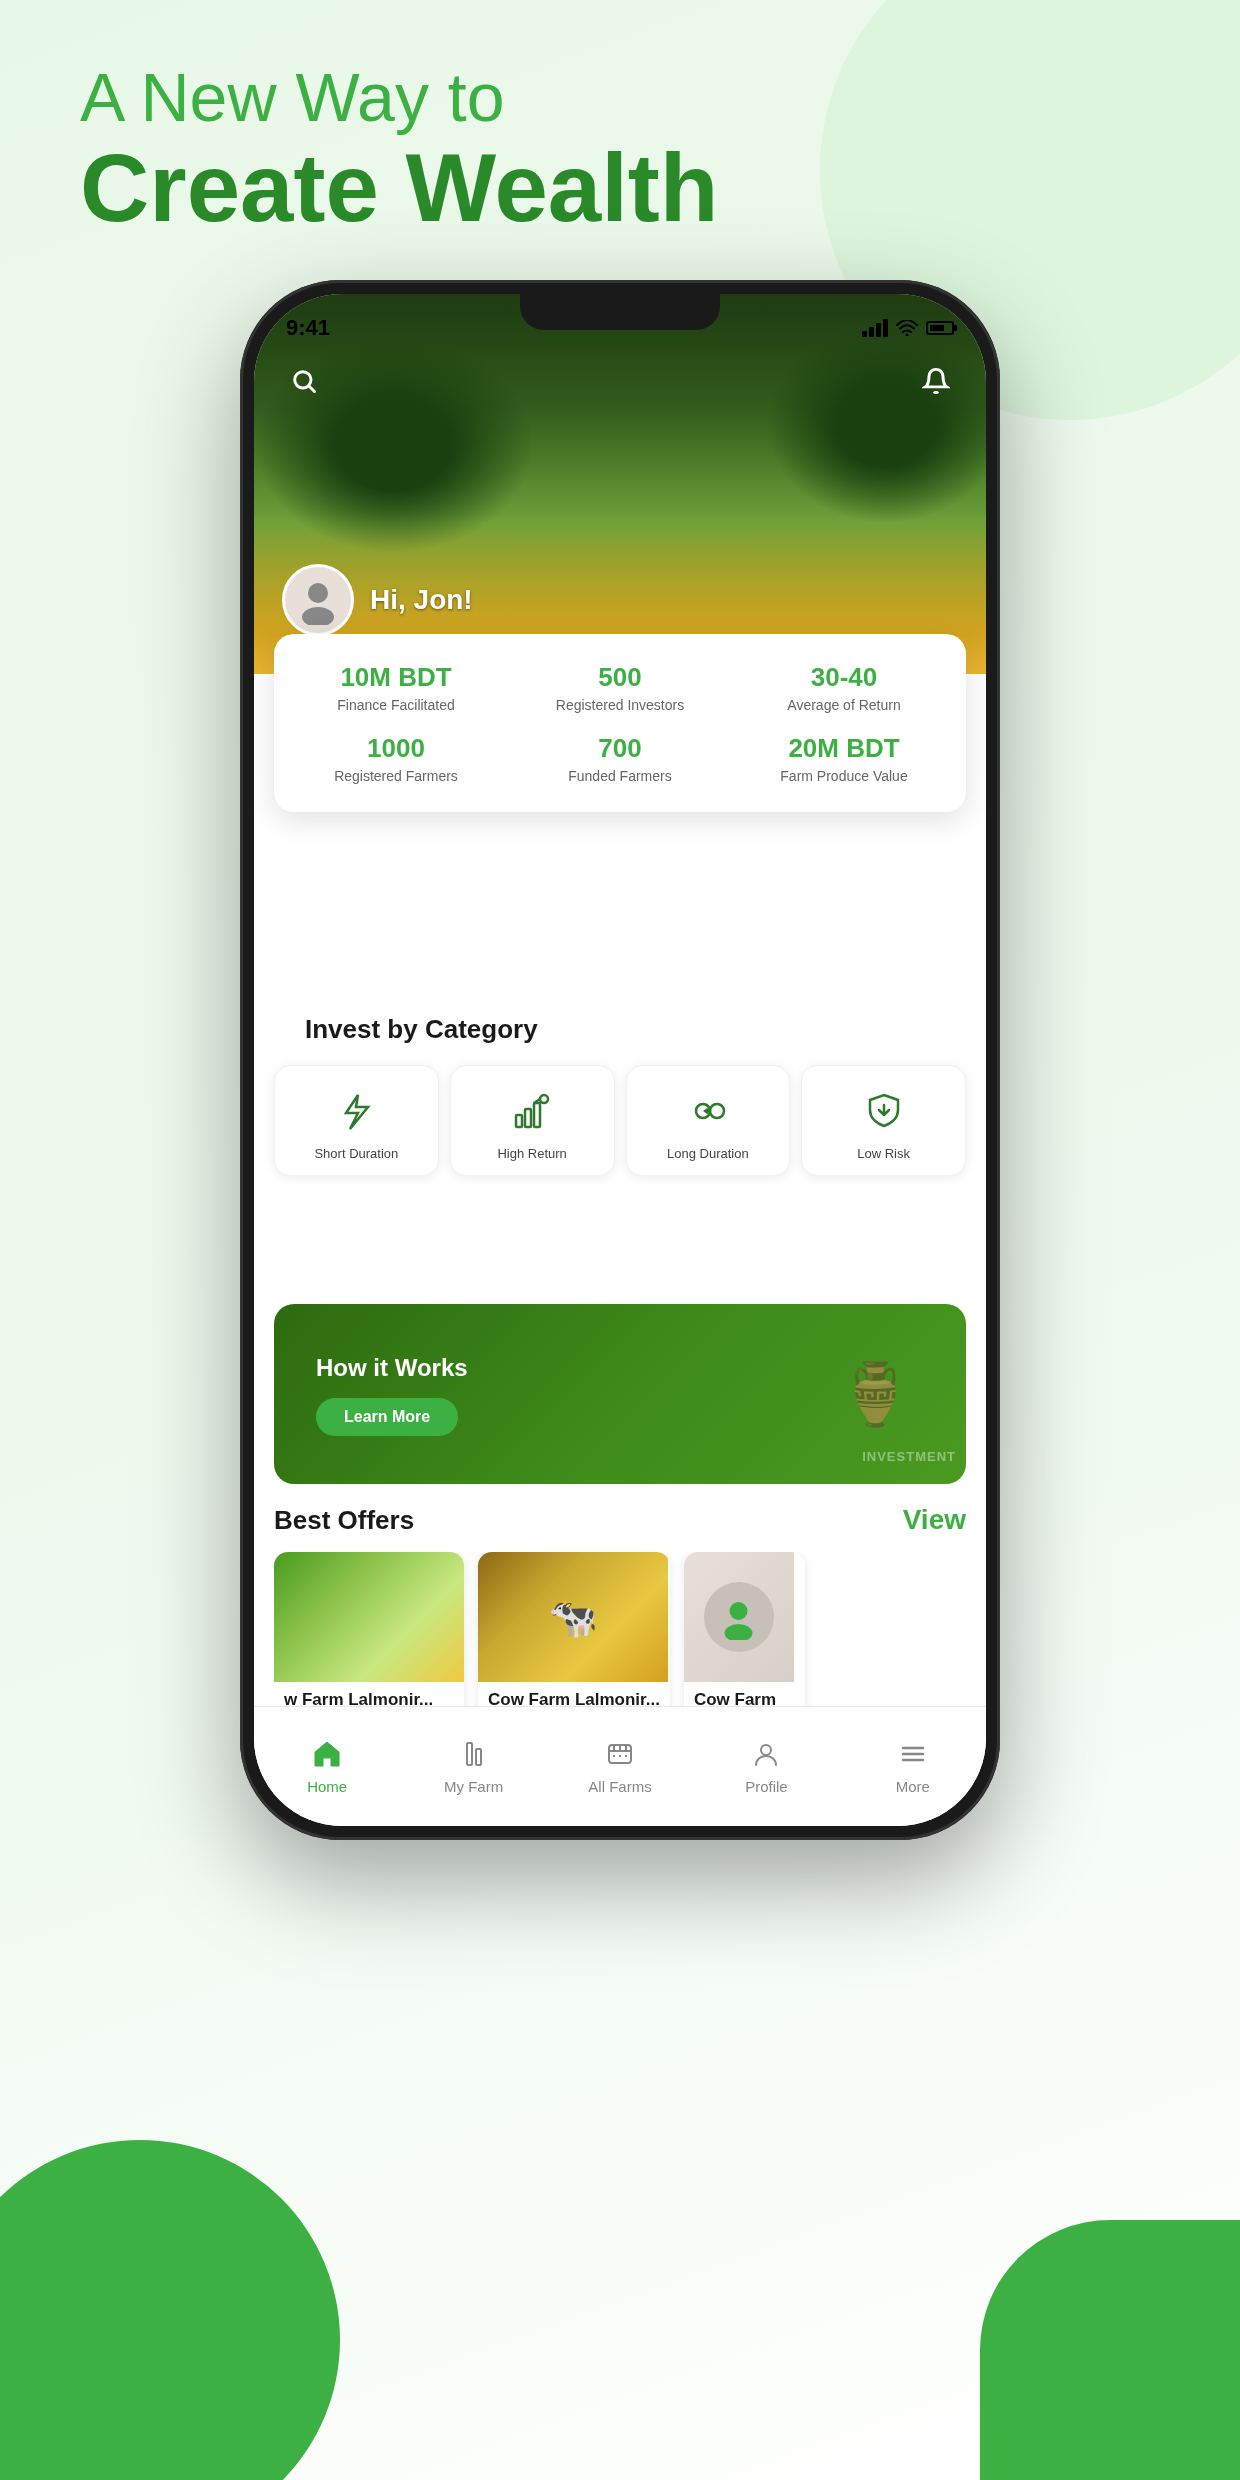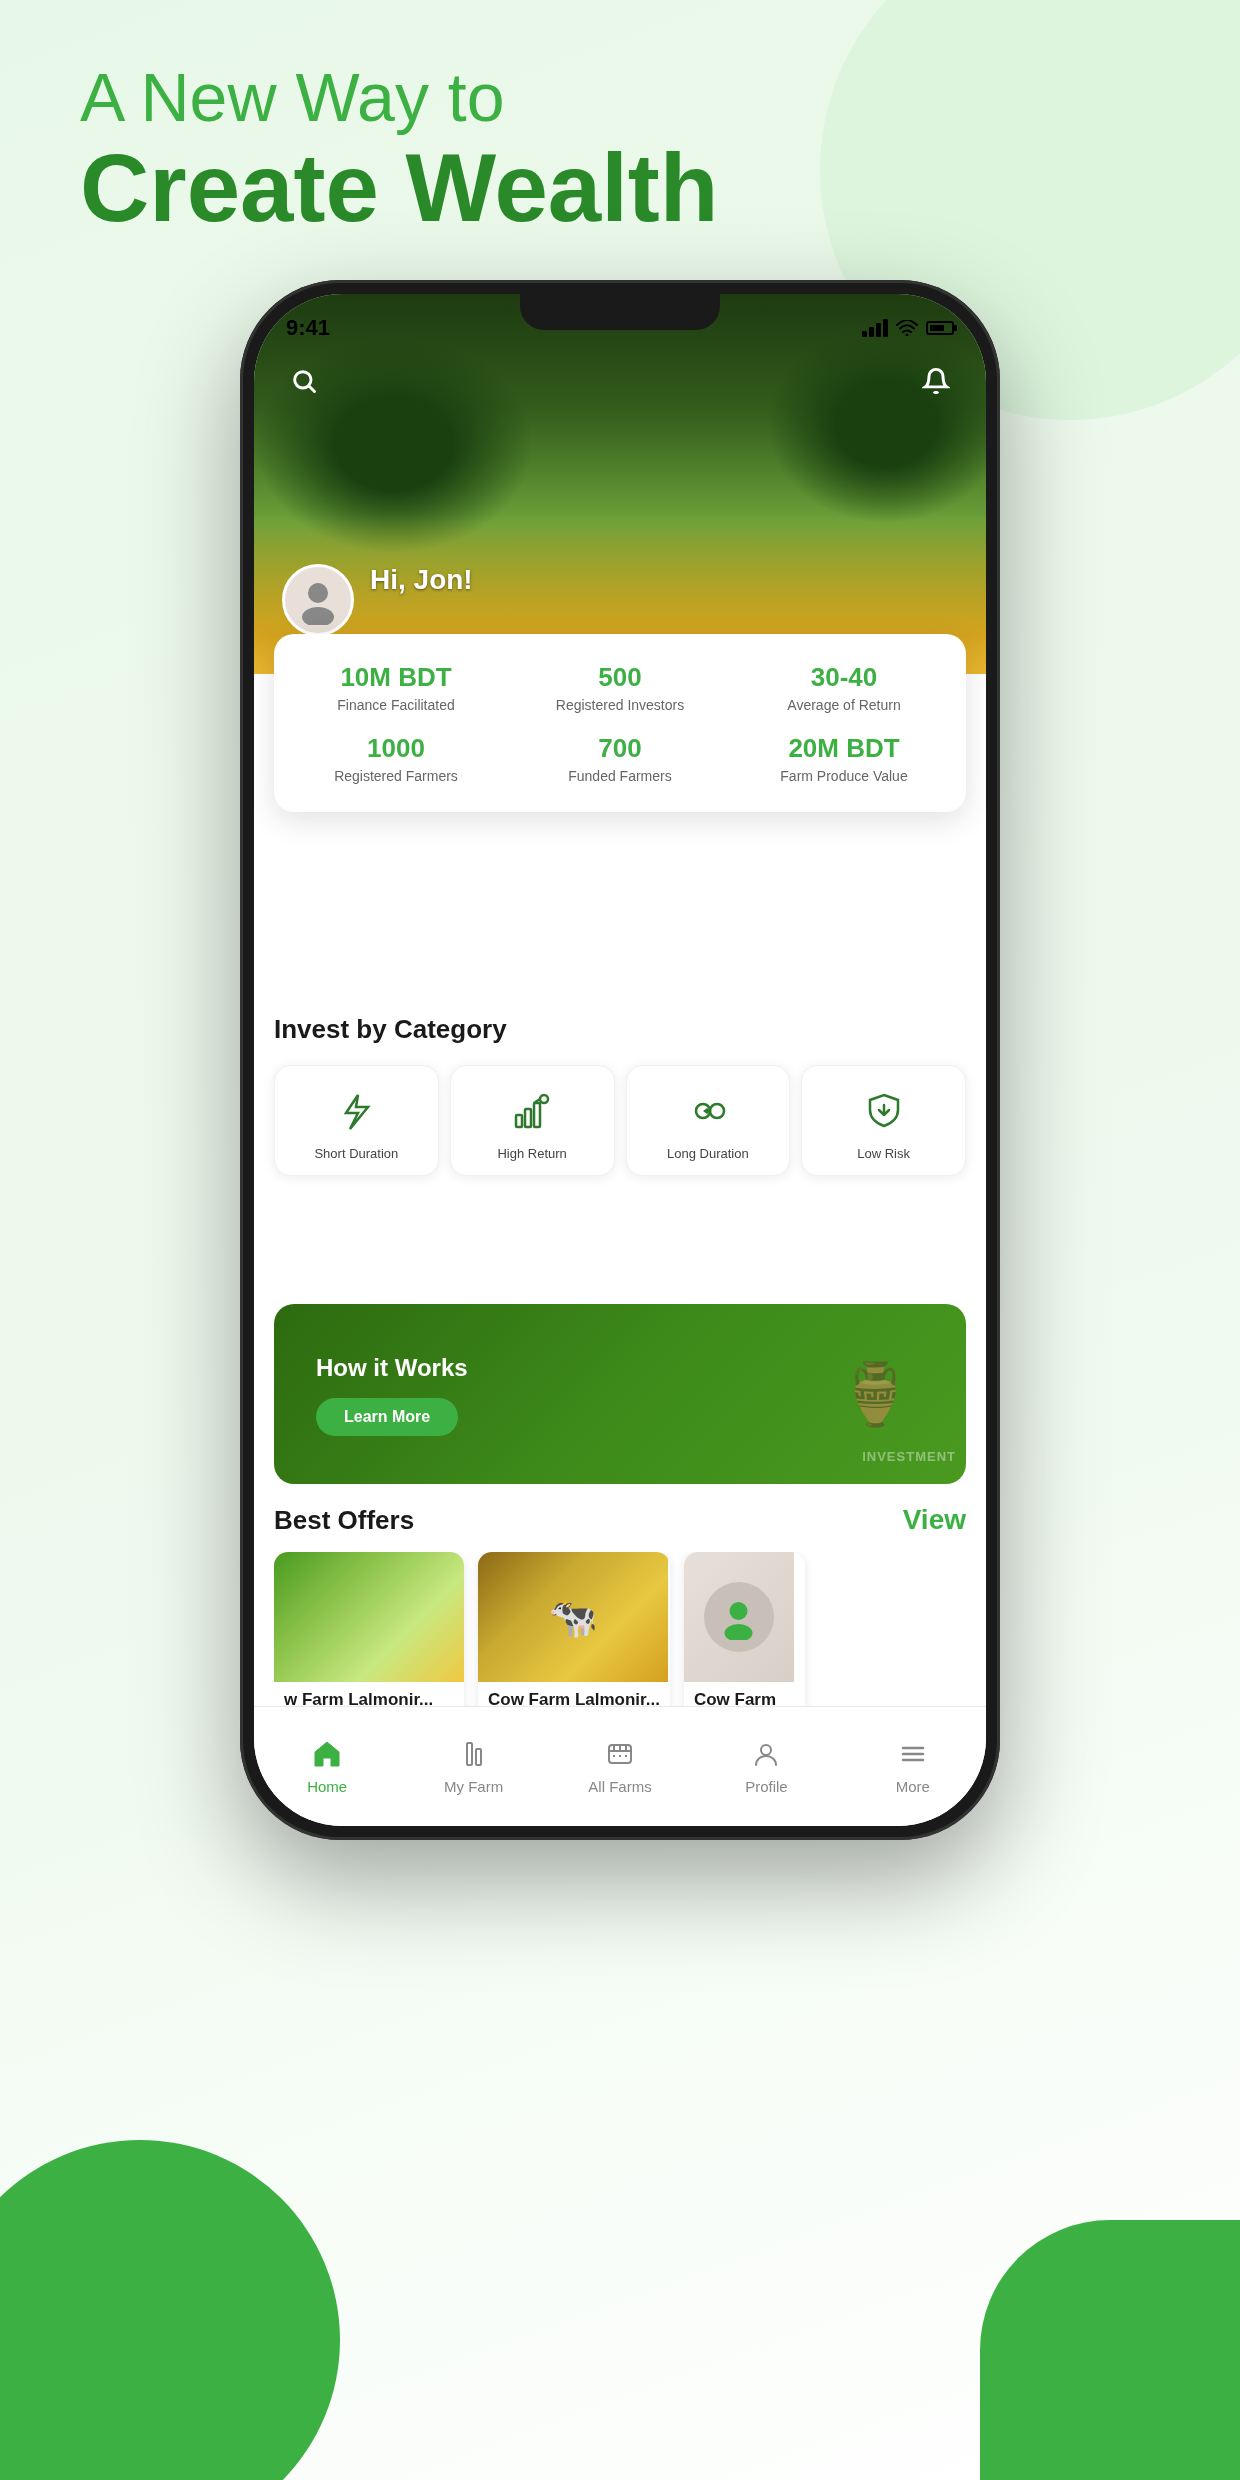--- a/index.html
+++ b/index.html
@@ -217,21 +217,21 @@
       stroke: white;
       stroke-width: 2.5;
     }
 
     
     .user-greeting {
       position: absolute;
       top: 270px;
       left: 28px;
       display: flex;
-      align-items: flex-start;
+      align-items: center;
       gap: 16px;
       z-index: 20;
     }
     .avatar {
       width: 72px;
       height: 72px;
       border-radius: 50%;
       background: #e8e0d8;
       border: 3px solid #fff;
       overflow: hidden;
@@ -287,20 +287,21 @@
       position: absolute;
       top: 720px;
       left: 20px;
       right: 20px;
     }
     .category-title {
       font-size: 26px;
       font-weight: 700;
       color: #1a1a1a;
       margin-bottom: 20px;
+      margin-left: 31px;
     }
     .category-grid {
       display: grid;
       grid-template-columns: 1fr 1fr 1fr 1fr;
       gap: 11px;
     }
     .category-item {
       background: #fff;
       border-radius: 16px;
       padding: 20px 10px 14px;

